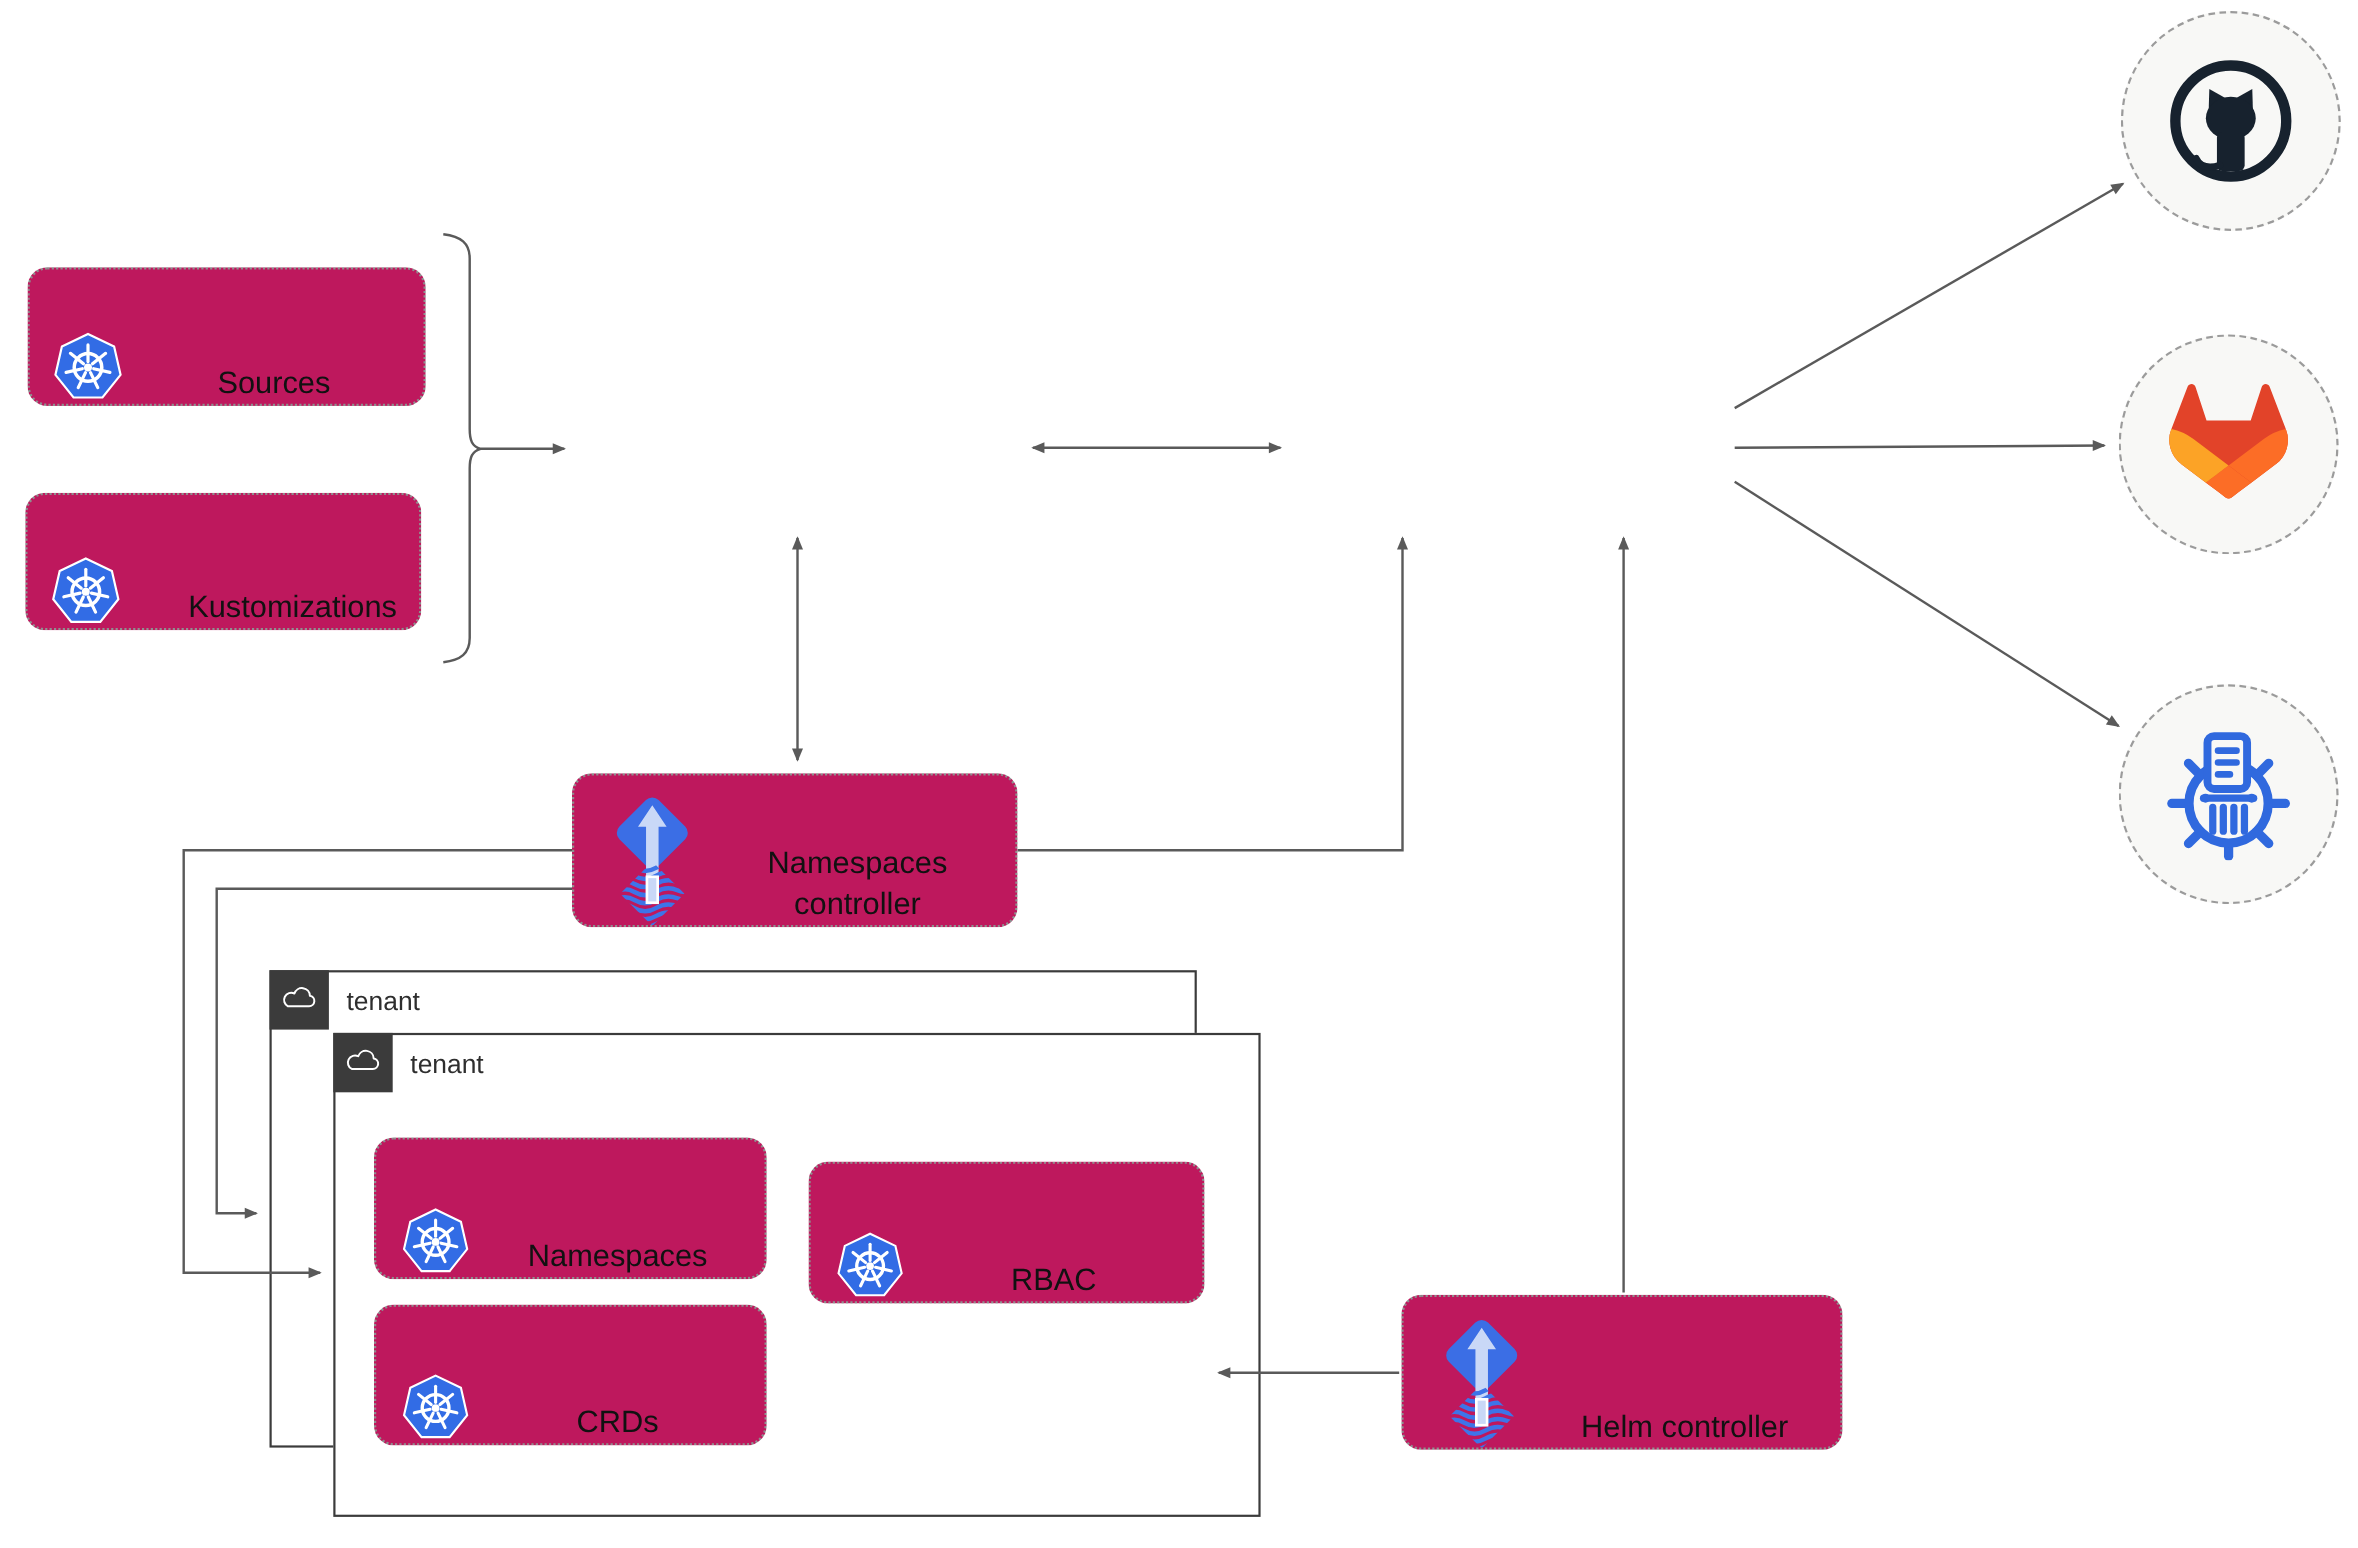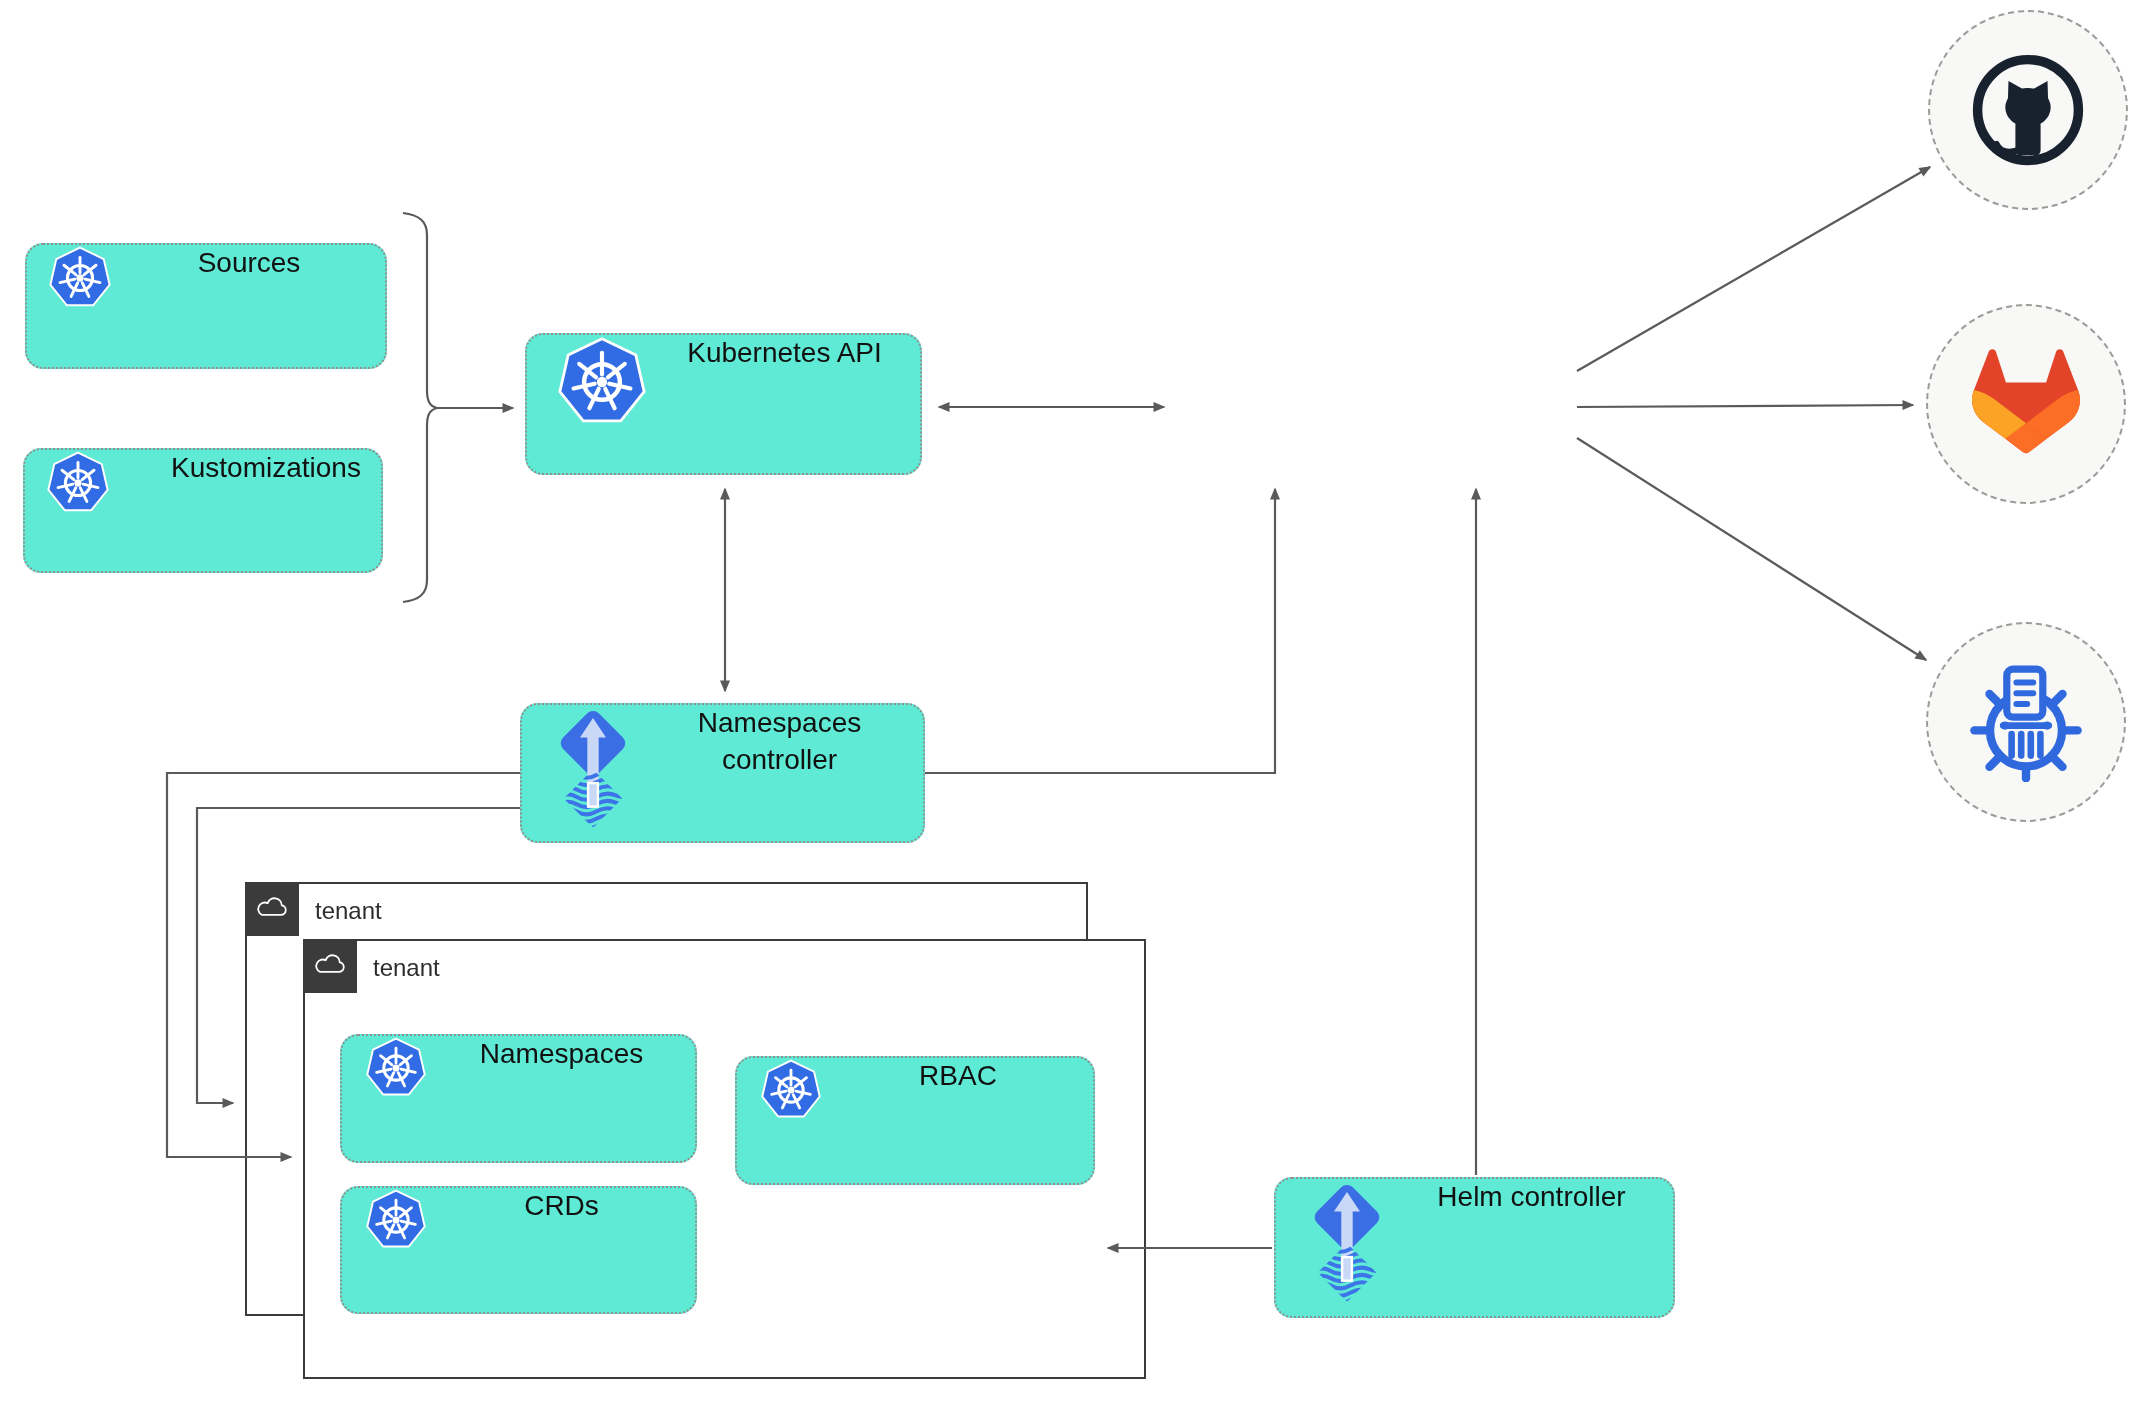--- a/index.html
+++ b/index.html
@@ -1,20 +1,20 @@
 <!DOCTYPE html>
 <html><head>
 <meta charset="utf-8">
 <style>
   html,body{margin:0;padding:0;background:#ffffff;}
   .canvas{position:relative;width:2144px;height:1407px;background:#ffffff;overflow:hidden;
           font-family:"Liberation Sans", sans-serif;}
   
-  .node{position:absolute;background:#5eead4;border:2px dotted #8F8F8F;border-radius:18px;
-        display:flex;align-items:flex-start;box-sizing:border-box;z-index:4;}
+  .node{position:absolute;background:#be185d;border:2px dotted #8F8F8F;border-radius:18px;
+        display:flex;align-items:flex-end;box-sizing:border-box;z-index:4;}
   .node .icon{flex:none;display:flex;align-items:center;justify-content:center;}
   .node .labelwrap{flex:1;display:flex;justify-content:center;}
   .node .label{font-size:28px;color:#111;text-align:center;line-height:1.32;}
   .node .label.narrow{max-width:190px;}
   
   .tenant{position:absolute;background:#ffffff;border:2px solid #3B3B3B;box-sizing:border-box;}
   .tenant-back{z-index:1;}
   .tenant-front{z-index:2;}
   .tenant-header{position:absolute;left:-2px;top:-2px;width:54px;height:54px;background:#3B3B3B;
                  display:flex;align-items:center;justify-content:center;}
@@ -111,30 +111,20 @@
     <span class="icon" style="margin-left:20px;">
       <svg width="66" height="66">
           <use href="#k8s-icon"></use>
         </svg>
     </span>
     <span class="labelwrap">
         <span class="label">Kustomizations</span>
       </span>
   </div>
 
-  <div class="node" style="left:525px;top:333px;width:397px;height:142px;">
-    <span class="icon" style="margin-left:28px;">
-      <svg width="94" height="94">
-          <use href="#k8s-icon"></use>
-        </svg>
-    </span>
-    <span class="labelwrap">
-        <span class="label">Kubernetes API</span>
-      </span>
-  </div>
 
 
   <div class="node" style="left:520px;top:703px;width:405px;height:140px;">
     <span class="icon" style="margin-left:28px;">
       <svg width="86" height="122" viewBox="0 0 100 150">
           <use href="#flux-icon"></use>
         </svg>
     </span>
     <span class="labelwrap">
         <span class="label narrow">Namespaces controller</span>

